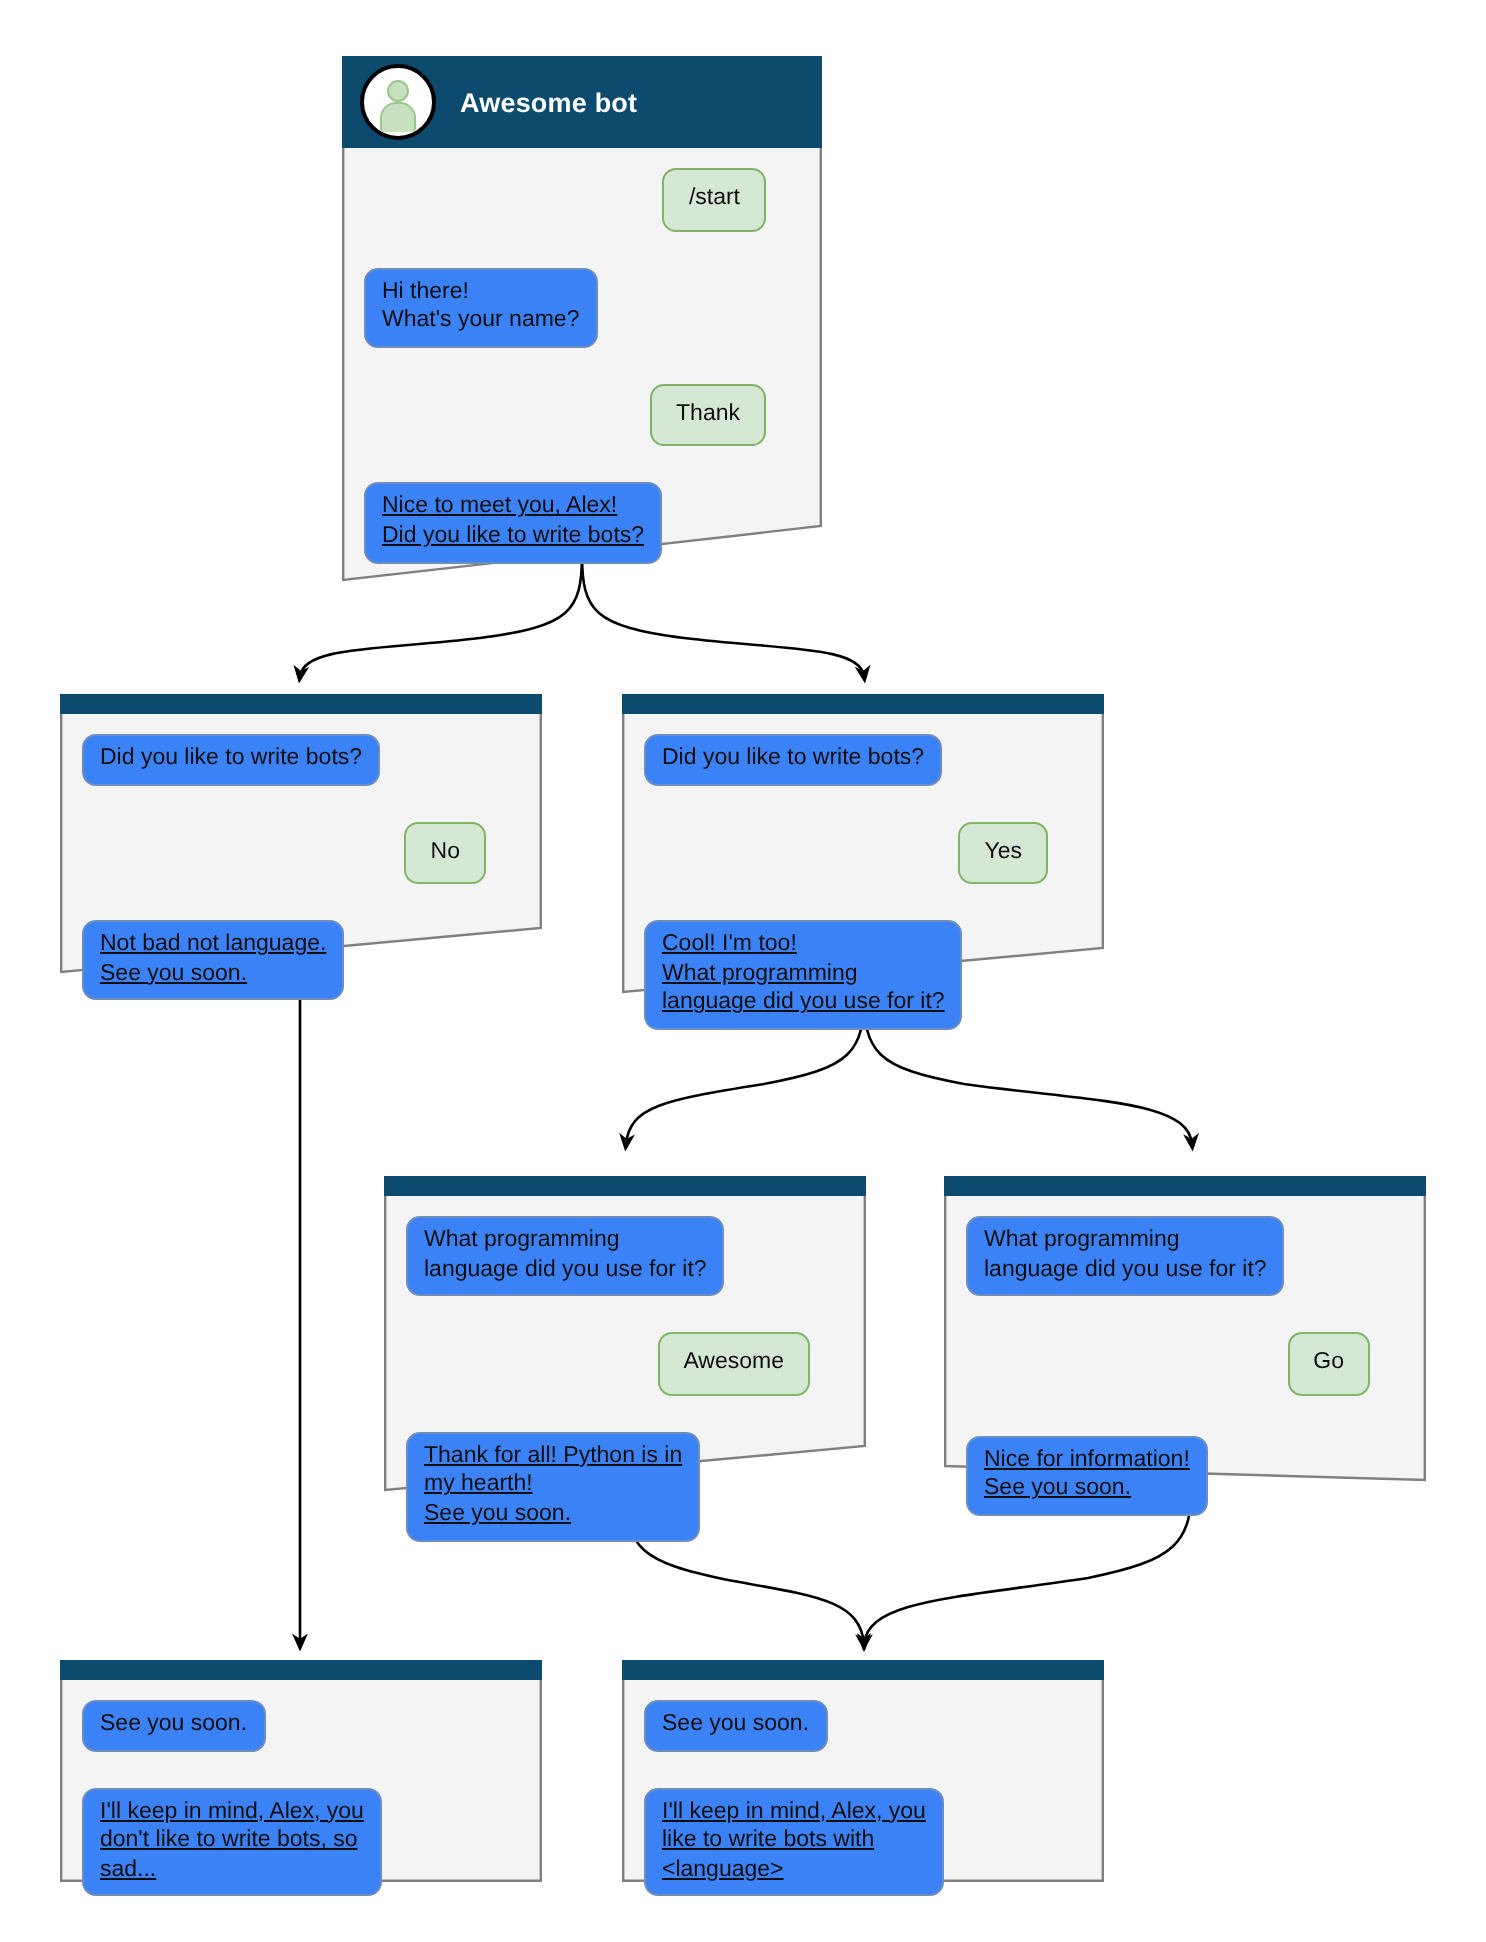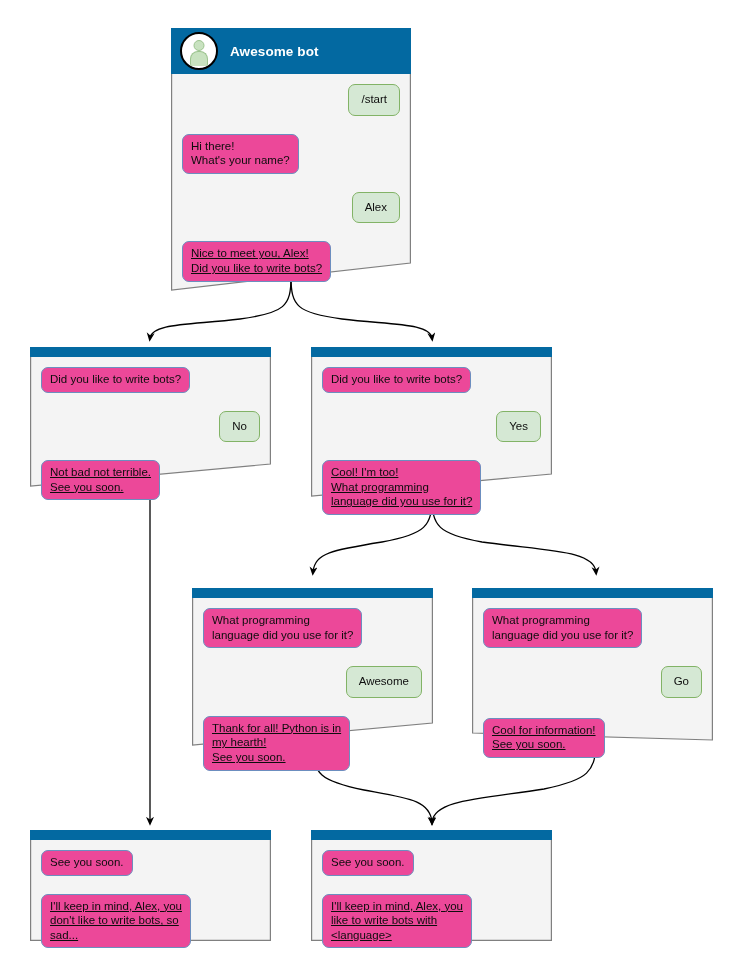--- a/index.html
+++ b/index.html
@@ -41,21 +41,21 @@
     left: 0; top: 0;
     width: 100%;
     box-sizing: border-box;
   }
   .titlebar {
     position: absolute;
     left: 0;
     top: 0;
     width: 100%;
     box-sizing: border-box;
-    background: #0369a1;
+    background: #0c4a6e;
     display: flex;
     align-items: center;
     overflow: hidden;
   }
   .node-main .titlebar {
     height: 46px;
     padding-left: 9px;
     gap: 12px;
   }
   .node-sub .titlebar {
@@ -102,40 +102,40 @@
     font-weight: bold;
     letter-spacing: 0.1px;
     white-space: nowrap;
   }
 
   .messages {
     position: absolute;
     left: 0;
     width: 100%;
     box-sizing: border-box;
-    padding: 10px 11px 0 11px;
+    padding: 10px 28px 0 11px;
   }
   .node-main .messages { top: 46px; }
   .node-sub .messages { top: 10px; }
 
   .msg {
     display: block;
     max-width: 100%;
     box-sizing: border-box;
     font-size: 11.5px;
     line-height: 14.6px;
     color: #0d0d0d;
     border-radius: 7px;
     padding: 4px 8px 5px 8px;
     white-space: pre-line;
     margin-bottom: 10px;
     width: fit-content;
   }
   .msg.bot {
-    background: #ec4899;
+    background: #3b82f6;
     border: 1px solid #6c8ebf;
   }
   .msg.user {
     background: #d5e8d4;
     border: 1px solid #82b366;
     margin-left: auto;
     margin-right: 0;
     padding: 7px 12px 8px 12px;
     text-align: left;
   }
@@ -183,37 +183,37 @@
         <div class="avatar">
           <div class="head"></div>
             <div class="torso"></div>
         </div>
         <div class="bot-title">Awesome bot</div>
       </div>
       <div class="messages">
         <div class="msg user gap-lg">/start</div>
         <div class="msg bot gap-lg">Hi there!
 What's your name?</div>
-        <div class="msg user gap-lg">Alex</div>
+        <div class="msg user gap-lg">Thank</div>
         <div class="msg bot">Nice to meet you, Alex!
 Did you like to write bots?</div>
       </div>
     </div>
   </div>
 
   <div class="node node-sub" style="left:30px; top:347px; width:241px; height:140px;">
     <svg class="node-frame" viewBox="0 0 241 140" preserveAspectRatio="none" xmlns="http://www.w3.org/2000/svg">
       <path d="M0.6,0.6 L240.4,0.6 L240.4,117 L0.6,139 Z" fill="#f4f4f4" stroke="#808080" stroke-width="1.2"></path>
     </svg>
     <div class="node-body" style="height:140px;">
       <div class="titlebar"></div>
       <div class="messages">
         <div class="msg bot gap-lg">Did you like to write bots?</div>
         <div class="msg user gap-lg">No</div>
-        <div class="msg bot">Not bad not terrible.
+        <div class="msg bot">Not bad not language.
 See you soon.</div>
       </div>
     </div>
   </div>
 
   <div class="node node-sub" style="left:311px; top:347px; width:241px; height:150px;">
     <svg class="node-frame" viewBox="0 0 241 150" preserveAspectRatio="none" xmlns="http://www.w3.org/2000/svg">
       <path d="M0.6,0.6 L240.4,0.6 L240.4,127 L0.6,149 Z" fill="#f4f4f4" stroke="#808080" stroke-width="1.2"></path>
     </svg>
     <div class="node-body" style="height:150px;">
@@ -248,21 +248,21 @@
   <div class="node node-sub" style="left:472px; top:588px; width:241px; height:158px;">
     <svg class="node-frame" viewBox="0 0 241 158" preserveAspectRatio="none" xmlns="http://www.w3.org/2000/svg">
       <path d="M0.6,0.6 L240.4,0.6 L240.4,152 L0.6,145 Z" fill="#f4f4f4" stroke="#808080" stroke-width="1.2"></path>
     </svg>
     <div class="node-body" style="height:158px;">
       <div class="titlebar"></div>
       <div class="messages">
         <div class="msg bot gap-lg">What programming
 language did you use for it?</div>
         <div class="msg user gap-xl">Go</div>
-        <div class="msg bot">Cool for information!
+        <div class="msg bot">Nice for information!
 See you soon.</div>
       </div>
     </div>
   </div>
 
   <div class="node node-sub" style="left:30px; top:830px; width:241px; height:111px;">
     <svg class="node-frame" viewBox="0 0 241 111" preserveAspectRatio="none" xmlns="http://www.w3.org/2000/svg">
       <path d="M0.6,0.6 L240.4,0.6 L240.4,110.4 L0.6,110.4 Z" fill="#f4f4f4" stroke="#808080" stroke-width="1.2"></path>
     </svg>
     <div class="node-body" style="height:111px;">

